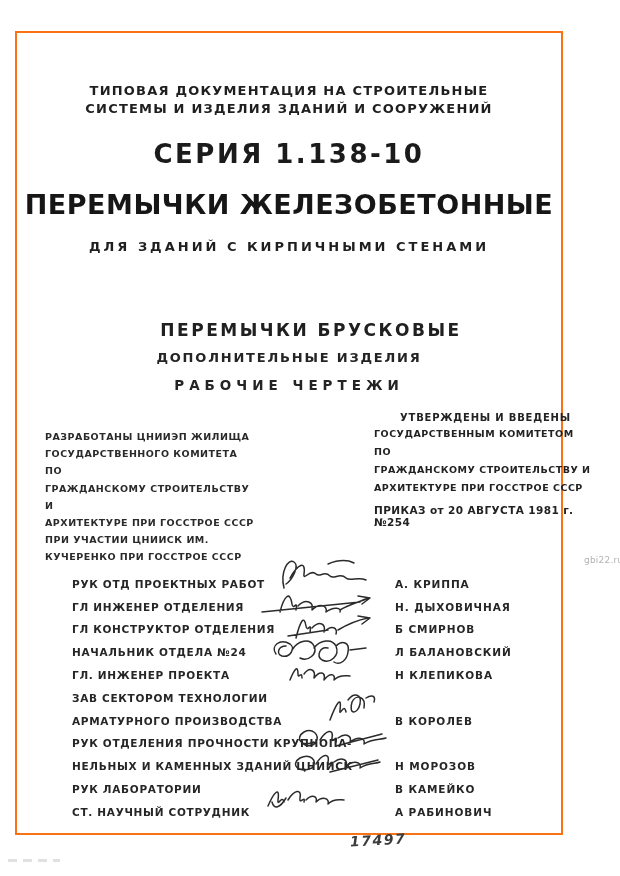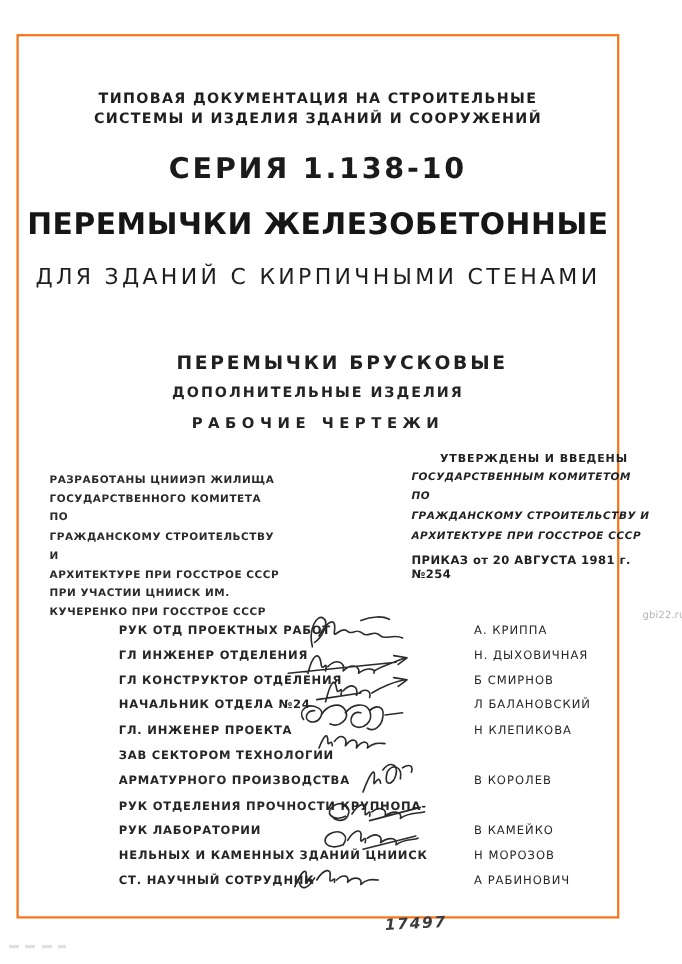--- a/index.html
+++ b/index.html
@@ -17,48 +17,48 @@
   .hdr{
     top:49px;font-size:13px;font-weight:700;letter-spacing:1.2px;line-height:18px;color:#1f1f1f;
   }
   .series{
     top:106px;font-size:26px;font-weight:700;letter-spacing:2.5px;color:#1b1b1b;
   }
   .title{
     top:156px;font-size:27px;font-weight:700;letter-spacing:0.5px;color:#161616;
   }
   .subtitle{
-    top:206px;font-size:20px;font-weight:400;letter-spacing:3px;color:#1f1f1f;
+    top:206px;font-size:13px;font-weight:700;letter-spacing:3px;color:#1f1f1f;
   }
   .issue{
     top:243px;font-size:20px;font-weight:700;letter-spacing:5px;color:#1f1f1f;
   }
   .issue .issue-num{margin-left:36px;letter-spacing:0;}
   .sec1{top:287px;font-size:17px;font-weight:700;letter-spacing:2.5px;color:#202020;margin-left:44px;}
   .sec2{top:317px;font-size:13px;font-weight:700;letter-spacing:1.8px;color:#242424;}
   .sec3{top:344px;font-size:13.5px;font-weight:700;letter-spacing:5px;color:#242424;}
   .devblock{
     left:28px;top:395px;width:210px;font-size:9.5px;font-weight:700;
     letter-spacing:0.5px;line-height:17.2px;color:#2a2a2a;
   }
   .appblock{
     left:323px;top:377px;width:218px;color:#222;margin-left:34px;
   }
   .app-l1{font-size:10px;font-weight:700;letter-spacing:0.8px;padding-left:26px;line-height:15px;}
   .app-l2{font-size:11.5px;font-weight:700;letter-spacing:0.3px;line-height:19px;}
-  .app-l{font-size:9.5px;font-weight:700;letter-spacing:0.5px;line-height:18px;font-style:italic;}
+  .app-l{font-size:9.5px;font-weight:700;letter-spacing:0.5px;line-height:18px;}
   .app-order{margin-top:7px;font-size:10.5px;font-weight:700;letter-spacing:0.4px;}
   .sig-list{left:55px;top:534px;width:478px;}
-  .sig-row{display:flex;height:22.8px;align-items:flex-start;margin-left:36px;}
+  .sig-row{display:flex;height:22.8px;align-items:flex-end;}
   .sig-role{
     width:323px;font-size:10.5px;font-weight:600;letter-spacing:0.7px;color:#262626;
     white-space:nowrap;
   }
   .sig-name{
-    flex:1;font-size:10.5px;font-weight:400;letter-spacing:0.9px;color:#262626;white-space:nowrap;
+    flex:1;font-size:10.5px;font-weight:700;letter-spacing:0.9px;color:#262626;white-space:nowrap;
   }
   .sig-svg{left:223px;top:517px;}
   .sig-svg path{stroke:#2b2b2b;stroke-width:1.5;fill:none;stroke-linecap:round;stroke-linejoin:round;}
   .watermark{
     left:584px;top:555px;font-size:9px;color:#b3b3b3;letter-spacing:0.2px;
   }
   .doc-number{
     left:350px;top:832px;font-size:14px;font-style:italic;font-weight:600;color:#3c3c3c;
     transform:rotate(-3deg);letter-spacing:1.5px;
   }
@@ -134,26 +134,26 @@
       </div>
       <div class="sig-row">
         <span class="sig-role">АРМАТУРНОГО ПРОИЗВОДСТВА</span>
         <span class="sig-name">В КОРОЛЕВ</span>
       </div>
       <div class="sig-row">
         <span class="sig-role">РУК ОТДЕЛЕНИЯ ПРОЧНОСТИ КРУПНОПА-</span>
         <span class="sig-name"></span>
       </div>
       <div class="sig-row">
+        <span class="sig-role">НЕЛЬНЫХ И КАМЕННЫХ ЗДАНИЙ ЦНИИСК</span>
+        <span class="sig-name">Н МОРОЗОВ</span>
+      </div>
+      <div class="sig-row">
         <span class="sig-role">РУК ЛАБОРАТОРИИ</span>
         <span class="sig-name">В КАМЕЙКО</span>
-      </div>
-      <div class="sig-row">
-        <span class="sig-role">НЕЛЬНЫХ И КАМЕННЫХ ЗДАНИЙ ЦНИИСК</span>
-        <span class="sig-name">Н МОРОЗОВ</span>
       </div>
       <div class="sig-row">
         <span class="sig-role">СТ. НАУЧНЫЙ СОТРУДНИК</span>
         <span class="sig-name">А РАБИНОВИЧ</span>
       </div>
     </div>
 
     <svg class="abs sig-svg" width="170" height="270" viewBox="0 0 170 270" xmlns="http://www.w3.org/2000/svg">
       <path d="M44,38 C40,22 48,8 54,12 C60,16 52,30 46,34 M50,28 C58,14 66,10 64,24 C63,32 70,18 76,24 C80,28 84,20 90,26 C94,30 100,22 106,28 C110,32 118,26 126,30 M88,14 C98,10 108,10 114,13"></path>
       <path d="M22,62 L120,52 M40,62 C44,46 50,40 52,54 C53,62 58,48 56,60 M58,56 C66,48 74,52 72,60 C80,52 88,56 86,62 C94,56 102,58 100,62 M100,60 C110,54 120,52 128,48 M118,46 L130,48 L122,54"></path>

